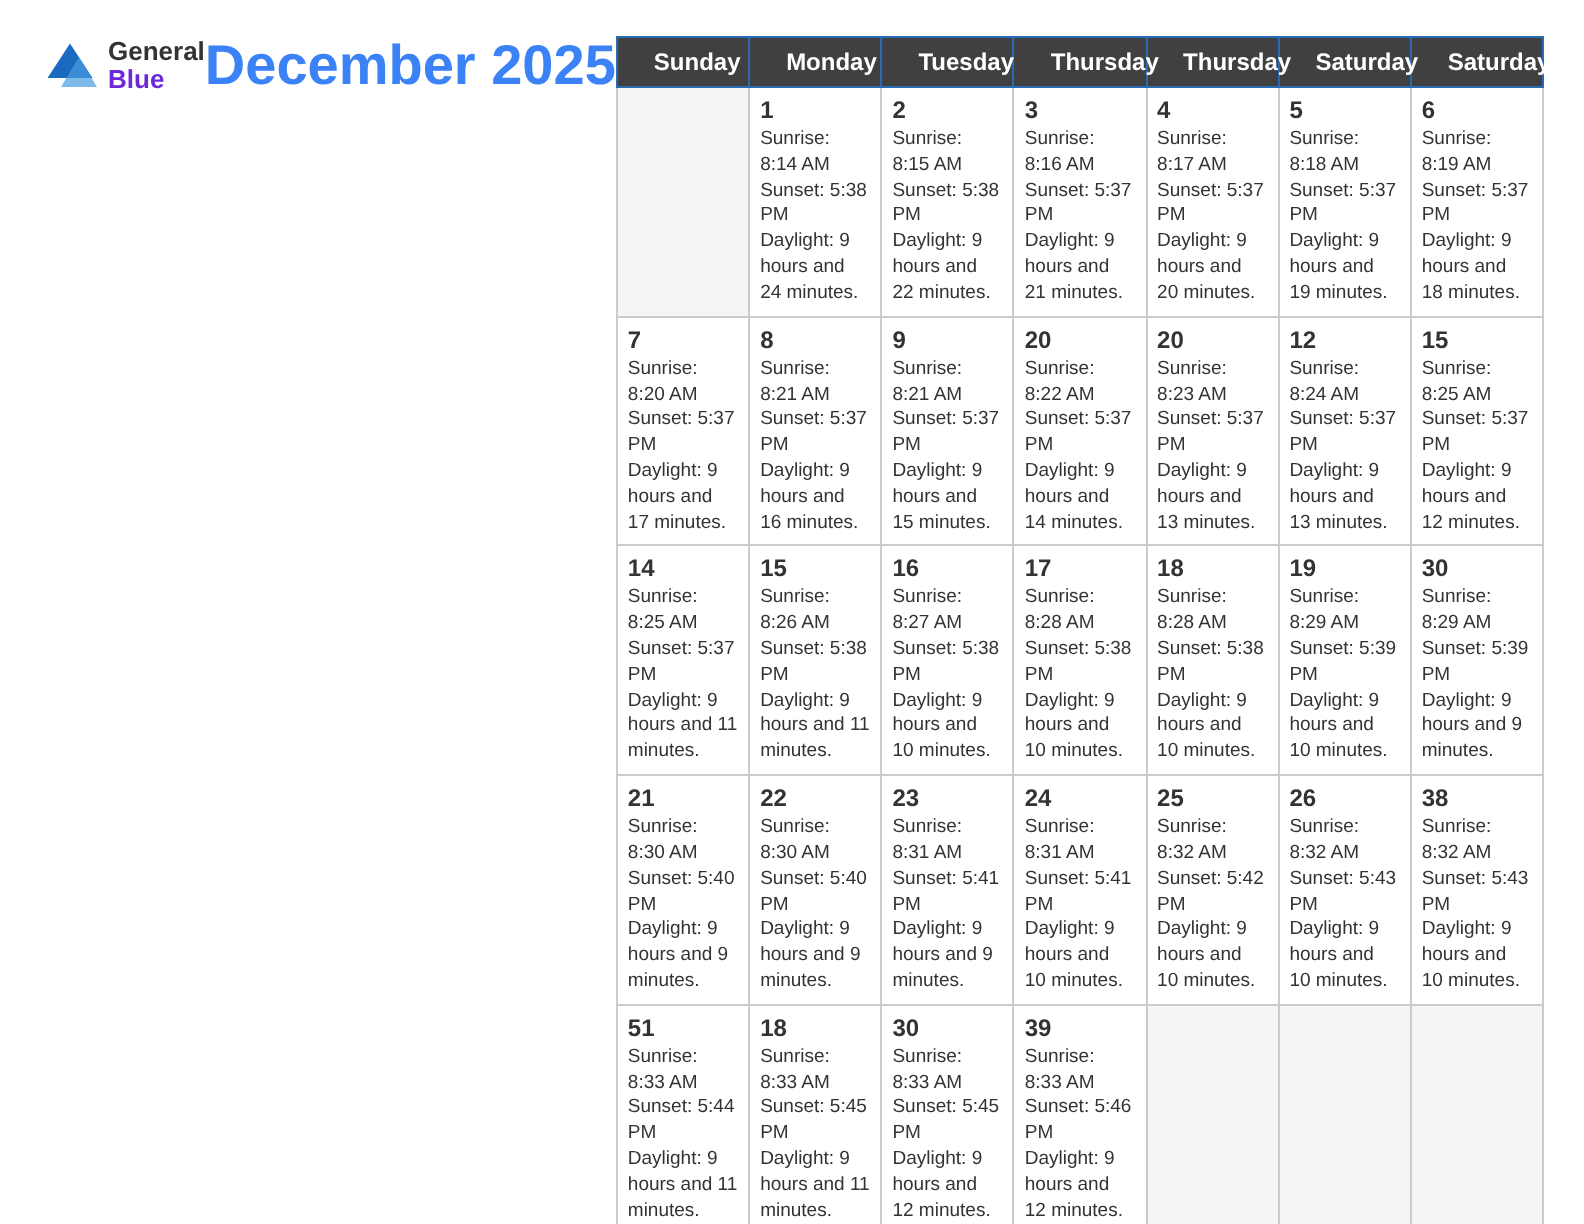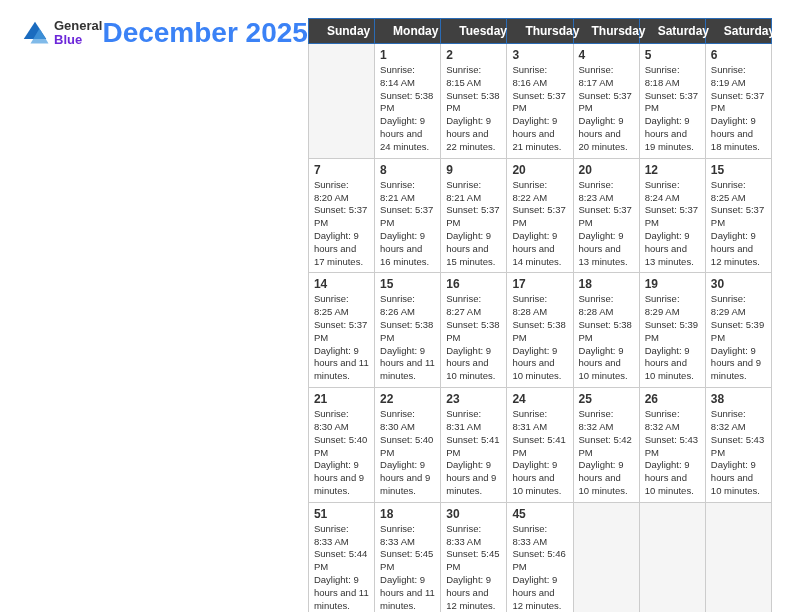--- a/index.html
+++ b/index.html
@@ -372,21 +372,21 @@
       </td>
           <td>
         <span class="day-num">30</span>
         <div class="day-info">
           Sunrise: 8:33 AM<br>
           Sunset: 5:45 PM<br>
           Daylight: 9 hours and 12 minutes.
         </div>
       </td>
           <td>
-        <span class="day-num">45</span>
+        <span class="day-num">39</span>
         <div class="day-info">
           Sunrise: 8:33 AM<br>
           Sunset: 5:46 PM<br>
           Daylight: 9 hours and 12 minutes.
         </div>
       </td>
           <td class="empty"></td>
           <td class="empty"></td>
           <td class="empty"></td>
         </tr>

